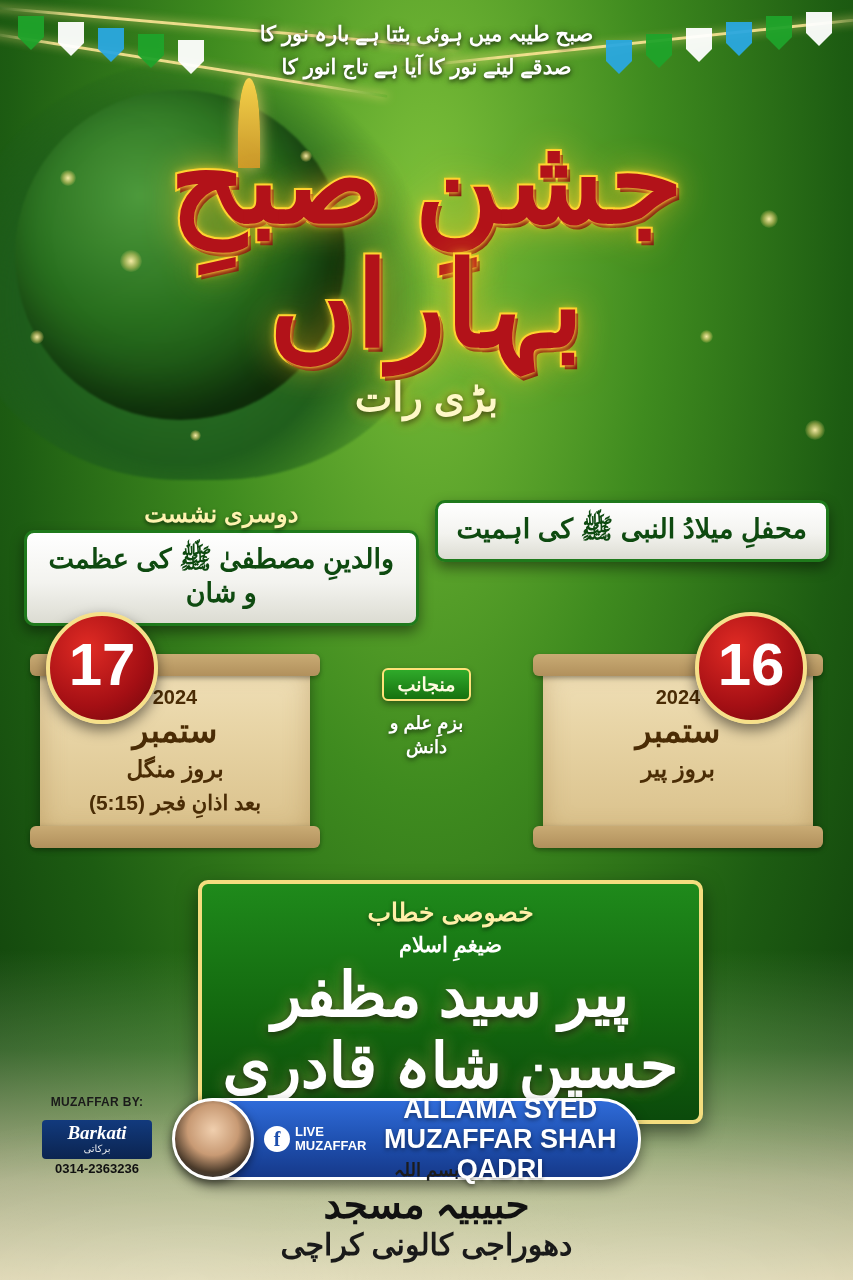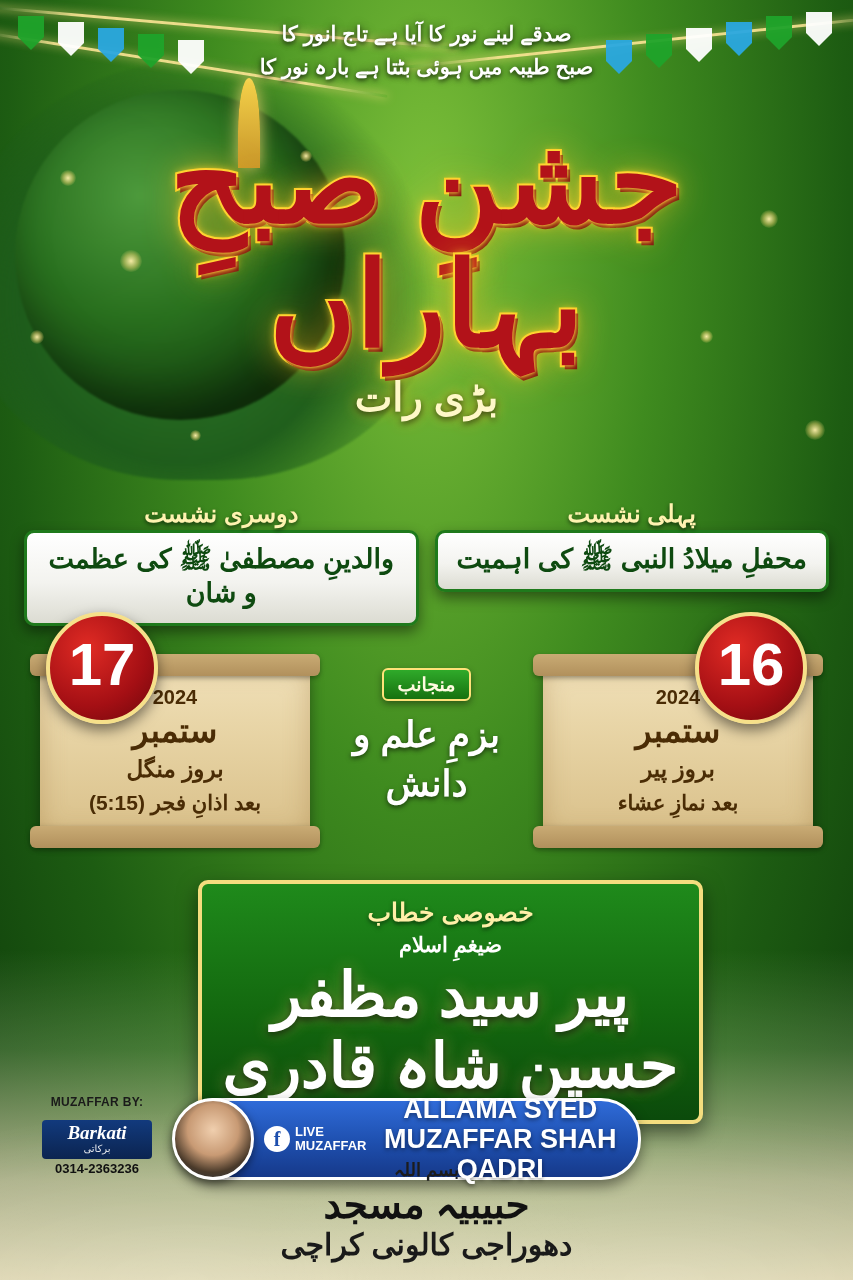--- a/index.html
+++ b/index.html
@@ -241,21 +241,21 @@
     border: 2px solid #ffe279;
     border-radius: 6px;
     padding: 3px 14px;
     font-size: 19px;
     font-weight: bold;
     color: #fffbe0;
     box-shadow: 0 3px 7px rgba(0,0,0,.4);
   }
   .center-lines {
     margin-top: 10px;
-    font-size: 36px;
+    font-size: 18px;
     font-weight: bold;
     line-height: 1.35;
     color: #ffffff;
     text-shadow: 0 2px 5px rgba(0,0,0,.6);
   }
   
   .speaker-panel {
     position: absolute;
     top: 880px;
     left: 150px; right: 150px;
@@ -437,50 +437,48 @@
     <div class="flag" style="left:178px;top:40px;background:#ffffff;"></div>
     <div class="flag" style="left:606px;top:40px;background:#2aa8e0;"></div>
     <div class="flag" style="left:646px;top:34px;background:#1fa32a;"></div>
     <div class="flag" style="left:686px;top:28px;background:#ffffff;"></div>
     <div class="flag" style="left:726px;top:22px;background:#2aa8e0;"></div>
     <div class="flag" style="left:766px;top:16px;background:#1fa32a;"></div>
     <div class="flag" style="left:806px;top:12px;background:#ffffff;"></div>
   </div>
 
   <div class="top-couplet rtl">
+    <div>صبح طیبہ میں ہوئی بٹتا ہے بارہ نور کا</div>
     <div>صدقے لینے نور کا آیا ہے تاج انور کا</div>
-    <div>صبح طیبہ میں ہوئی بٹتا ہے بارہ نور کا</div>
   </div>
 
   <div class="title-wrap">
     <div class="title-main rtl">جشنِ صبحِ بہاراں</div>
     <div class="title-sub rtl">بڑی رات</div>
   </div>
 
   <div class="sessions">
     <div class="session">
-      <div class="session-label rtl">پہلی نشست</div>
       <div class="session-ribbon rtl">محفلِ میلادُ النبی ﷺ کی اہمیت</div>
     </div>
     <div class="session">
       <div class="session-label rtl">دوسری نشست</div>
       <div class="session-ribbon rtl">والدینِ مصطفیٰ ﷺ کی عظمت و شان</div>
     </div>
   </div>
 
   <div class="scrolls">
 
     <div class="scroll scroll-right">
       <div class="scroll-paper"></div>
       <div class="scroll-num">16</div>
       <div class="scroll-text rtl">
         <div class="scroll-year">2024</div>
         <div class="scroll-month">ستمبر</div>
         <div class="scroll-day">بروز پیر</div>
-        <div class="scroll-time">بعد نمازِ عشاء</div>
       </div>
     </div>
 
     <div class="center-badge rtl">
       <div class="center-tag">منجانب</div>
       <div class="center-lines">
         <div>بزمِ علم و</div>
         <div>دانش</div>
       </div>
     </div>

